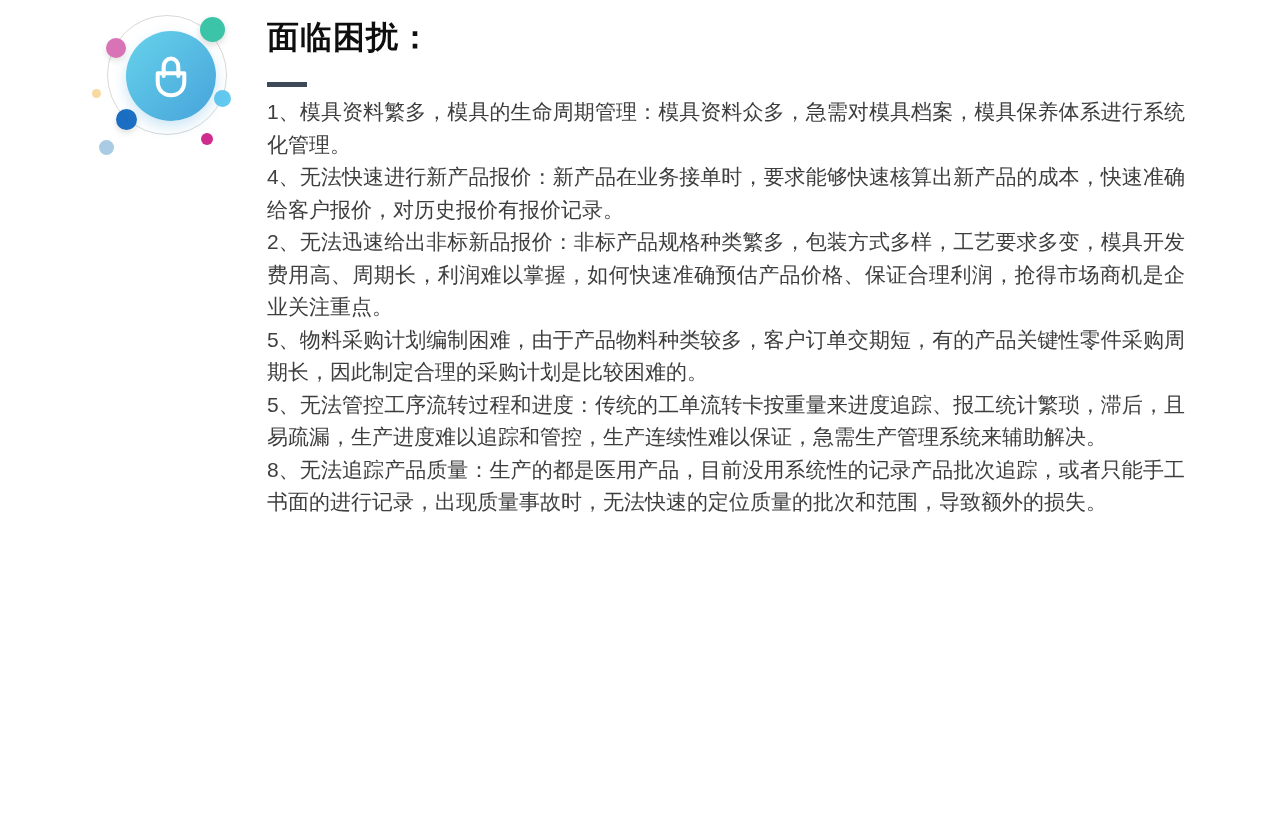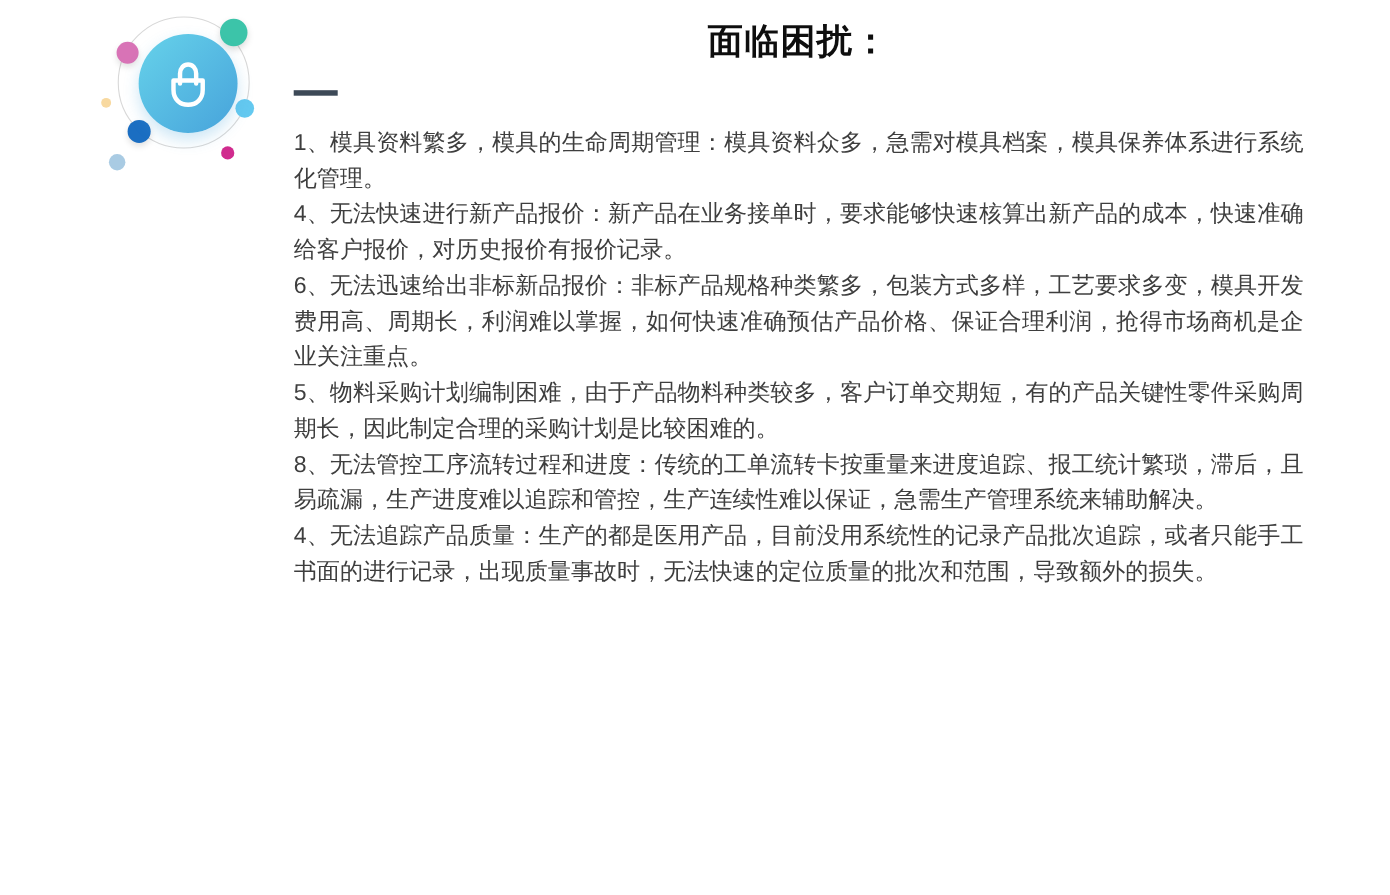--- a/index.html
+++ b/index.html
@@ -55,30 +55,29 @@
     left: 267px; top: 16px;
     width: 918px;
   }
   .section-title {
     margin: 0;
     font-size: 32px;
     line-height: 42px;
     font-weight: 700;
     letter-spacing: 1px;
     color: #0e0e0e;
-    text-align: center;
   }
   .title-underline {
     width: 40px;
     height: 5px;
     margin-top: 24px;
     background: #3d4957;
   }
   .body-text {
-    margin-top: 27px;
+    margin-top: 9px;
     font-size: 21px;
     line-height: 32.5px;
     color: #3e3e3e;
     text-align: justify;
     text-justify: inter-character;
   }
   .body-text p { margin: 0; }
   .body-text p.closing { margin-top: 29px; }
 </style>
 </head>
@@ -100,18 +99,18 @@
     </svg>
   </div>
 </div>
 
 <main class="content">
   <h1 class="section-title">面临困扰：</h1>
   <div class="title-underline"></div>
   <div class="body-text">
     <p>1、模具资料繁多，模具的生命周期管理：模具资料众多，急需对模具档案，模具保养体系进行系统化管理。</p>
     <p>4、无法快速进行新产品报价：新产品在业务接单时，要求能够快速核算出新产品的成本，快速准确给客户报价，对历史报价有报价记录。</p>
-    <p>6、无法迅速给出非标新品报价：非标产品规格种类繁多，包装方式多样，工艺要求多变，模具开发费用高、周期长，利润难以掌握，如何快速准确预估产品价格、保证合理利润，抢得市场商机是企业关注重点。</p>
+    <p>2、无法迅速给出非标新品报价：非标产品规格种类繁多，包装方式多样，工艺要求多变，模具开发费用高、周期长，利润难以掌握，如何快速准确预估产品价格、保证合理利润，抢得市场商机是企业关注重点。</p>
     <p>5、物料采购计划编制困难，由于产品物料种类较多，客户订单交期短，有的产品关键性零件采购周期长，因此制定合理的采购计划是比较困难的。</p>
-    <p>8、无法管控工序流转过程和进度：传统的工单流转卡按重量来进度追踪、报工统计繁琐，滞后，且易疏漏，生产进度难以追踪和管控，生产连续性难以保证，急需生产管理系统来辅助解决。</p>
-    <p>4、无法追踪产品质量：生产的都是医用产品，目前没用系统性的记录产品批次追踪，或者只能手工书面的进行记录，出现质量事故时，无法快速的定位质量的批次和范围，导致额外的损失。</p>
+    <p>5、无法管控工序流转过程和进度：传统的工单流转卡按重量来进度追踪、报工统计繁琐，滞后，且易疏漏，生产进度难以追踪和管控，生产连续性难以保证，急需生产管理系统来辅助解决。</p>
+    <p>8、无法追踪产品质量：生产的都是医用产品，目前没用系统性的记录产品批次追踪，或者只能手工书面的进行记录，出现质量事故时，无法快速的定位质量的批次和范围，导致额外的损失。</p>
   </div>
 </main>
 
 </body></html>

